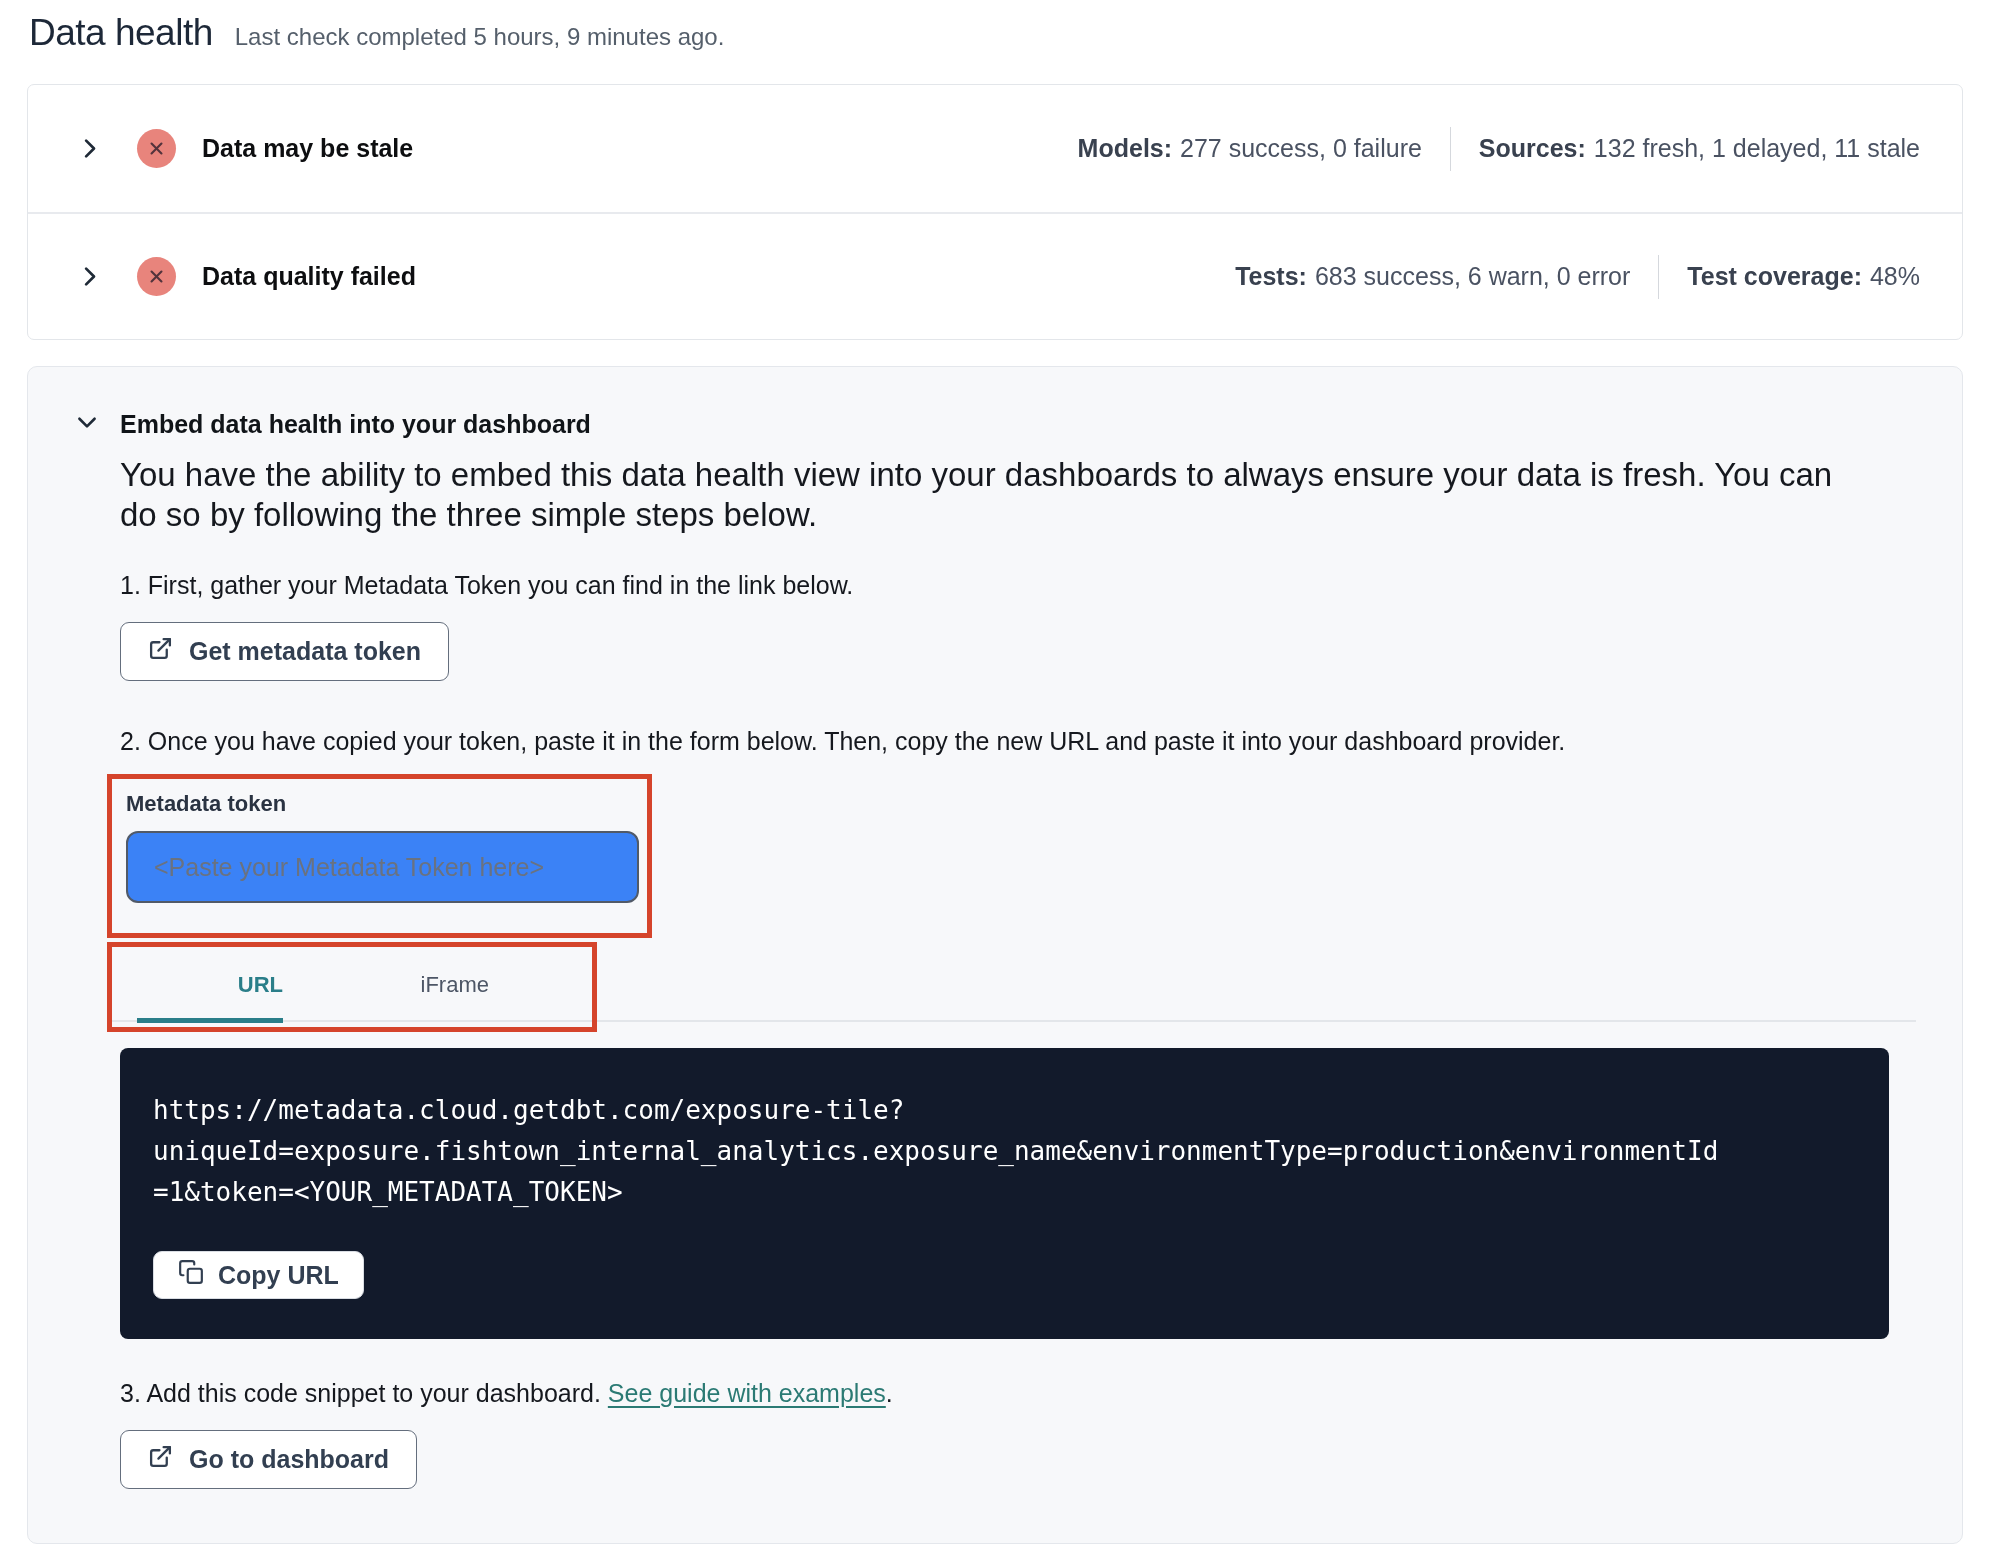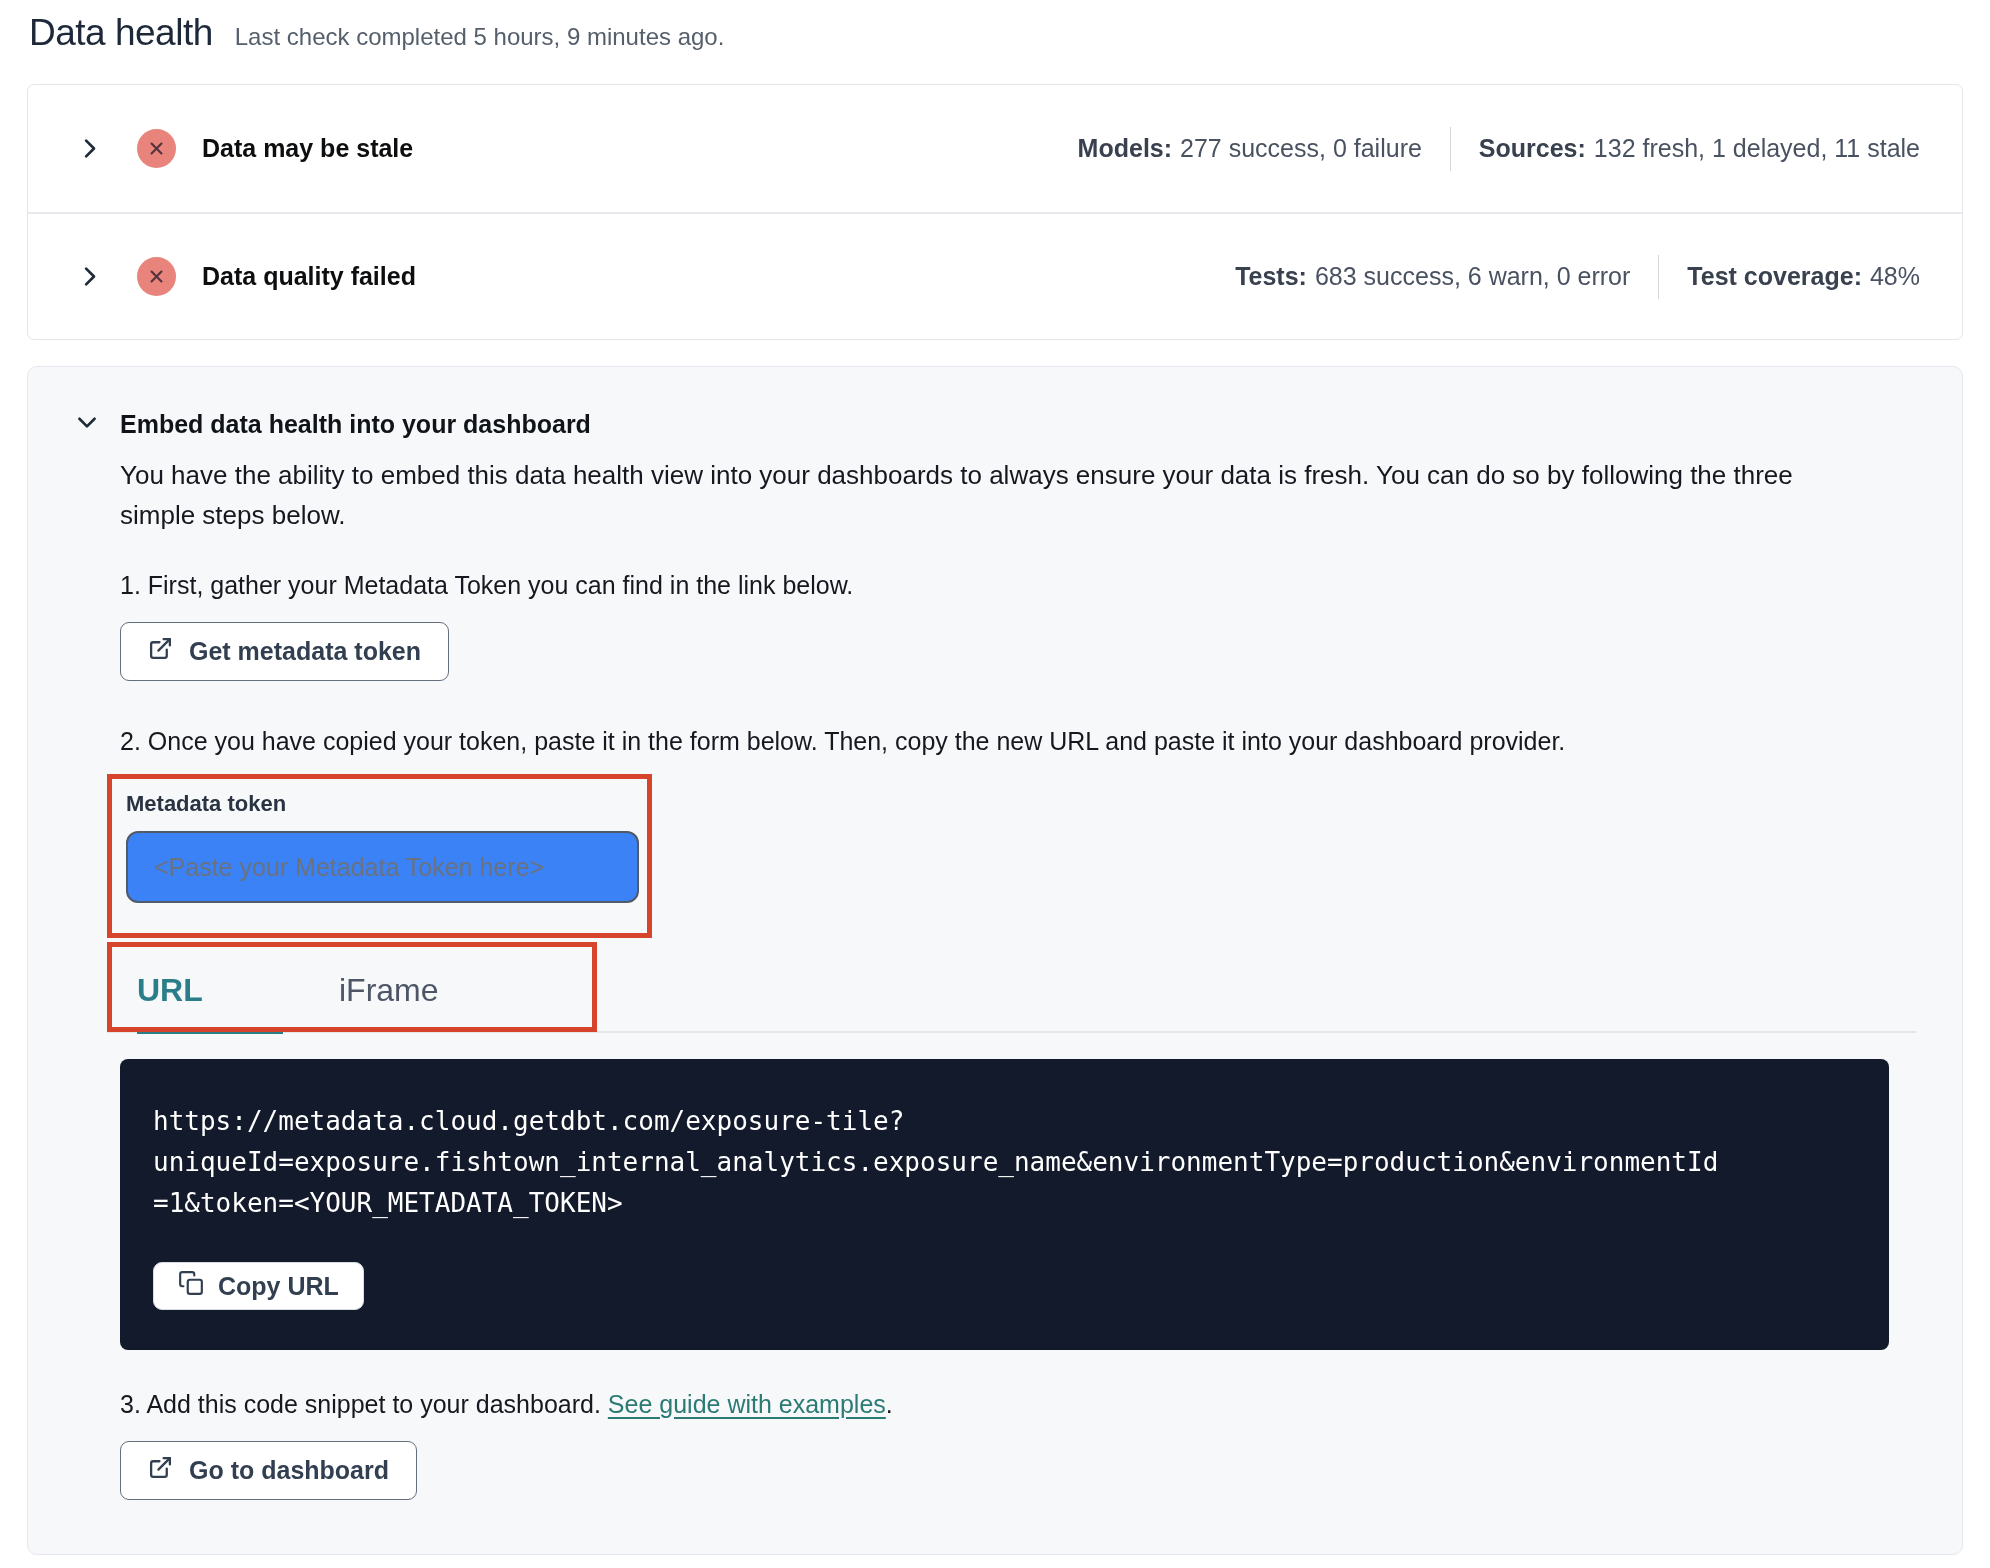--- a/index.html
+++ b/index.html
@@ -39,21 +39,21 @@
   
   .embed-panel {
     margin-top: 26px; background: #f7f8fa;
     border: 1px solid #e4e7ec; border-radius: 10px;
     padding: 42px 46px 54px 46px;
   }
   .embed-header { display: flex; align-items: center; gap: 20px; }
   .embed-header svg { width: 26px; height: 26px; color: #1f2a37; }
   .embed-title { font-size: 25px; font-weight: bold; color: #101418; }
   .embed-body { margin-left: 46px; }
-  .embed-desc { margin-top: 16px; font-size: 26px; line-height: 40px; color: #15181e; max-width: 1720px; }
+  .embed-desc { margin-top: 16px; font-size: 33px; line-height: 40px; color: #15181e; max-width: 1720px; }
   .step-text { font-size: 25px; color: #15181e; }
   .step-1 { margin-top: 36px; }
   .step-2 { margin-top: 46px; }
   .step-3 { margin-top: 40px; }
   .guide-link { color: #2b7a74; text-decoration: underline; text-underline-offset: 4px; cursor: pointer; }
 
   .btn {
     display: inline-flex; align-items: center; gap: 16px;
     background: #fff; border: 1px solid #646e7d; border-radius: 9px;
     padding: 13px 27px; font-size: 25px; font-weight: bold; color: #323f51;
@@ -71,21 +71,21 @@
     margin-top: 14px; width: 513px; height: 72px;
     border: 2px solid #515a68; border-radius: 12px; background: #3b82f6;
     padding: 13px 26px; font-size: 25px; font-family: inherit; color: #2a3342;
   }
   .token-input::placeholder { color: #6a7280; }
 
   
   .tabs-wrap { position: relative; margin-left: -13px; margin-top: 10px; }
   .tabs-row { display: flex; border-bottom: 2px solid #e3e6ea; padding-left: 30px; }
   .tab {
-    font-size: 32px; padding: 24px 0 20px 0; text-align: left;
+    font-size: 22px; padding: 24px 0 20px 0; text-align: right;
     border-bottom: 5px solid transparent; margin-bottom: -3px; cursor: pointer;
   }
   .tab-url { width: 146px; color: #2a7e89; font-weight: bold; border-bottom-color: #2a7e89; }
   .tab-iframe { width: 150px; margin-left: 56px; color: #4d5666; }
   .red-box-tabs {
     position: absolute; left: 0; top: -6px; width: 490px; height: 90px;
     border: 5px solid #d5442b; pointer-events: none;
   }
 
   

